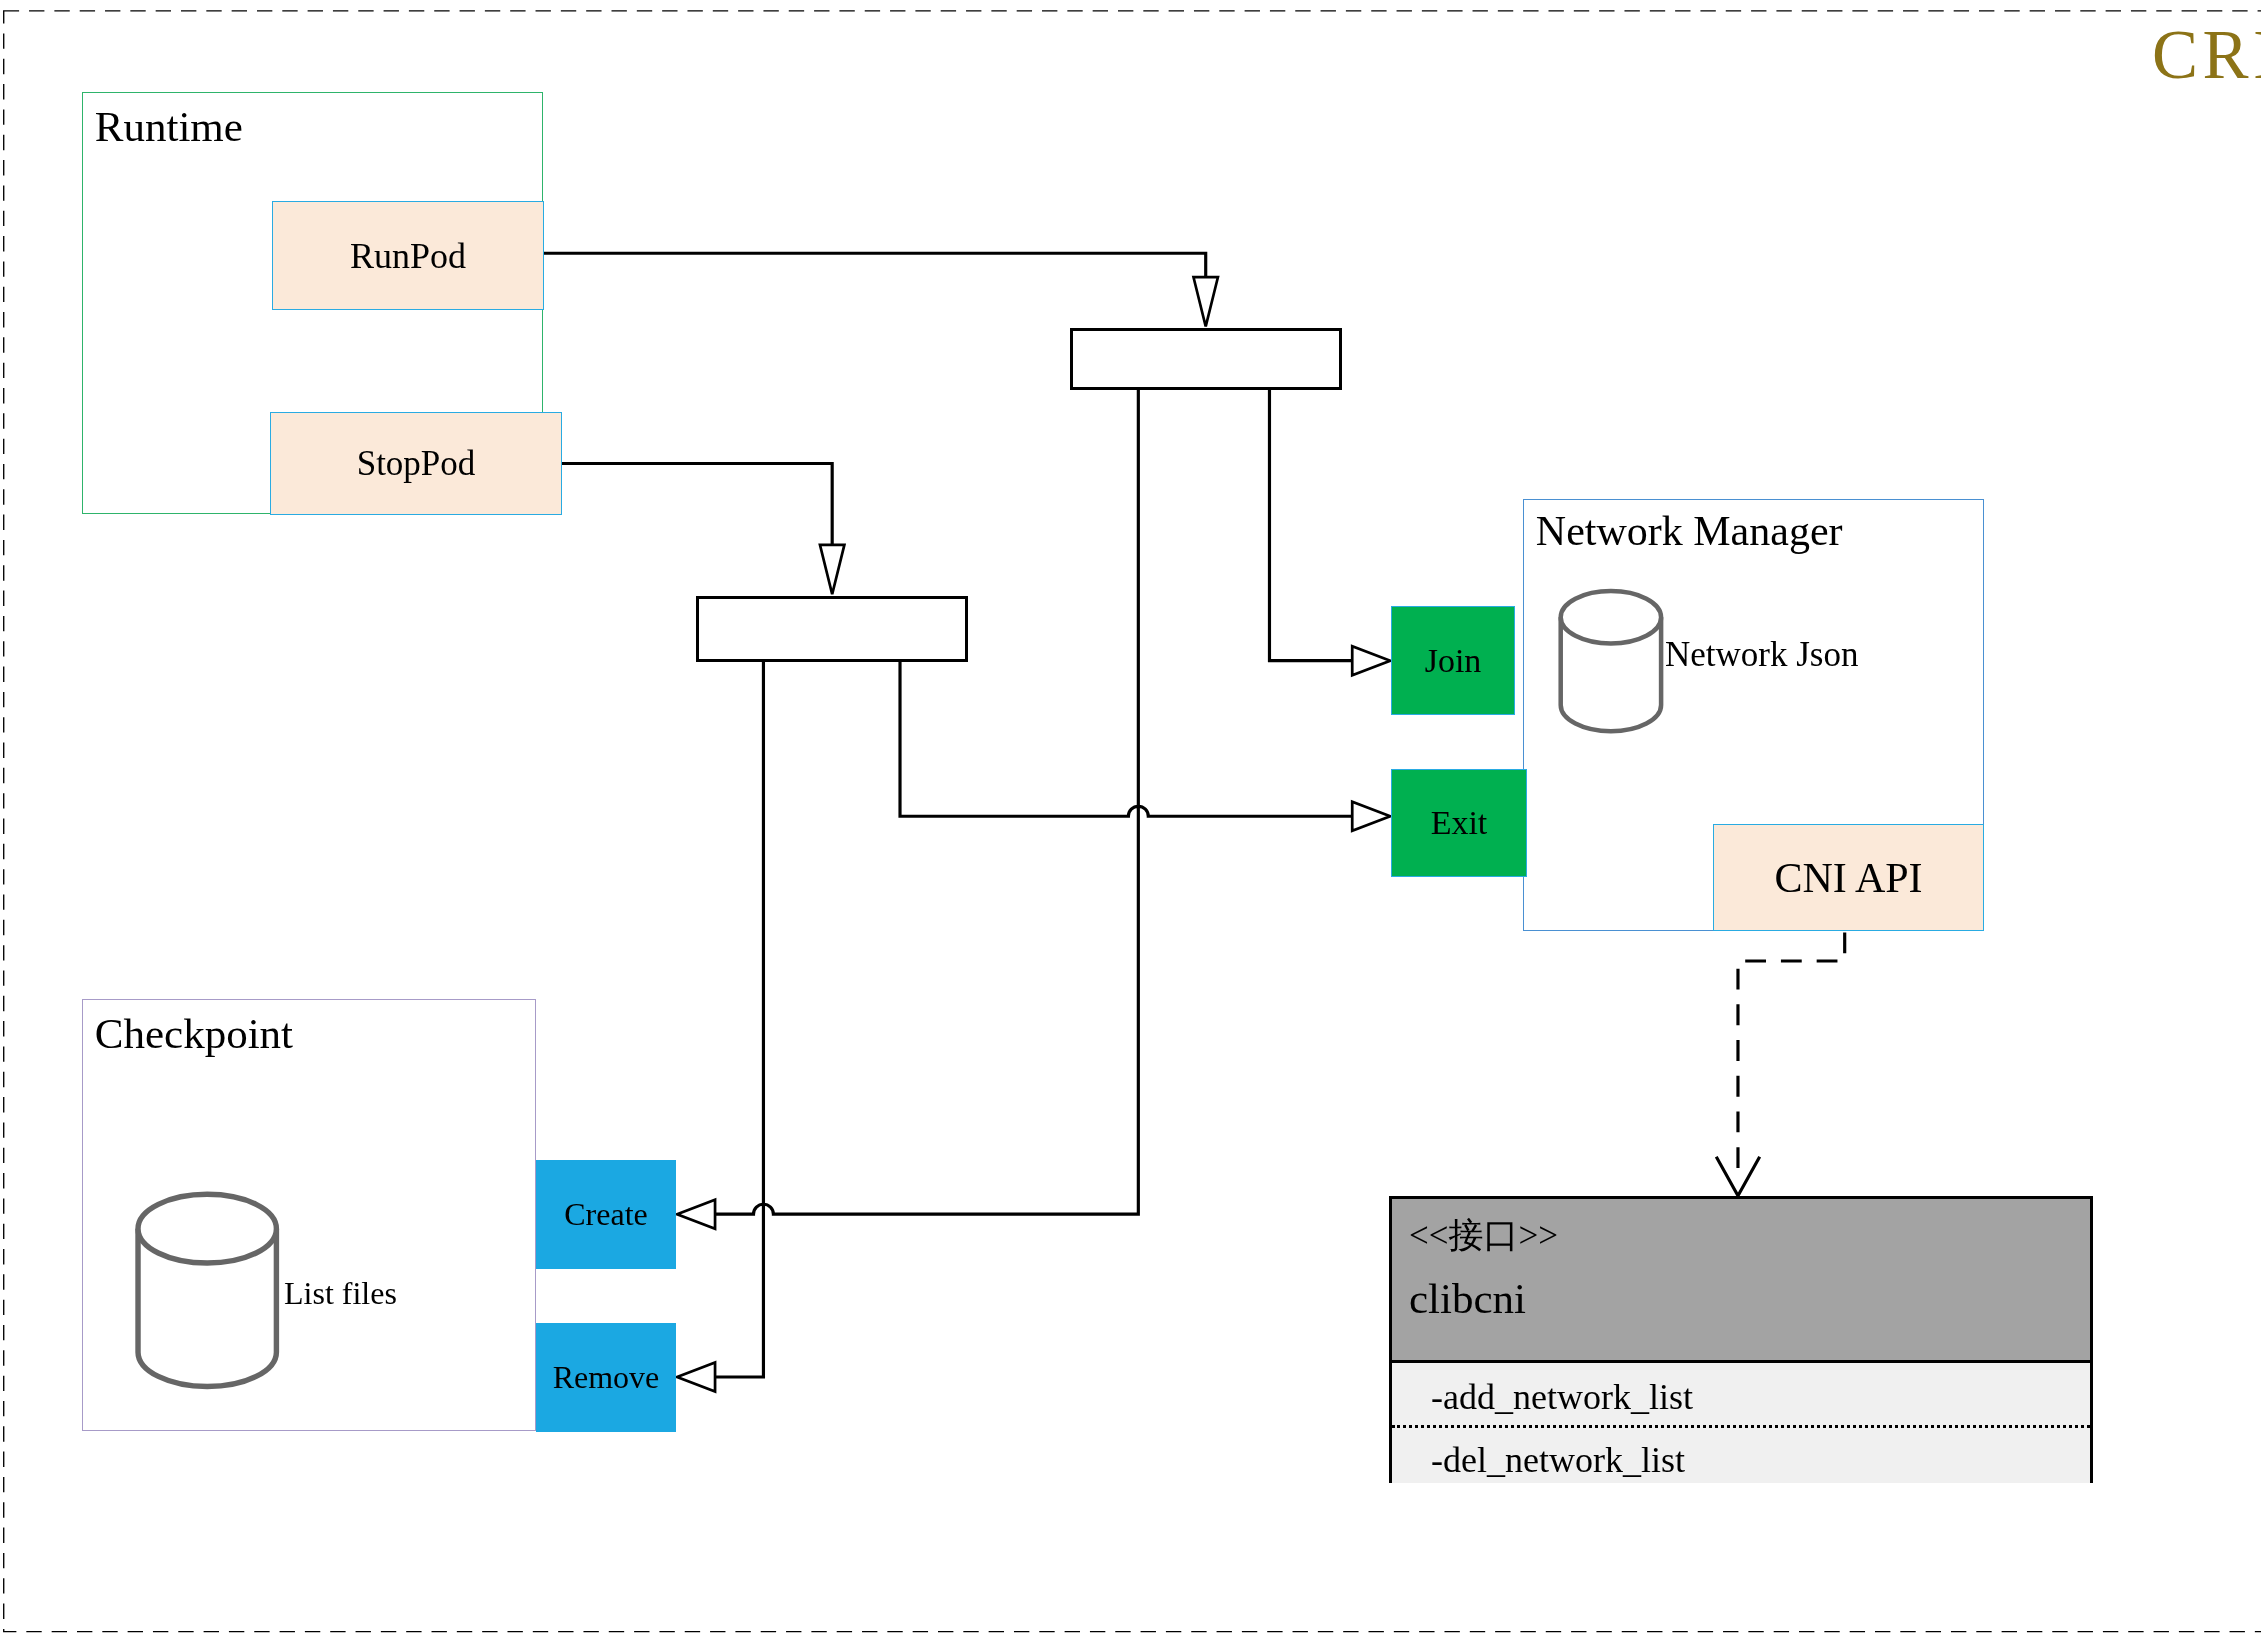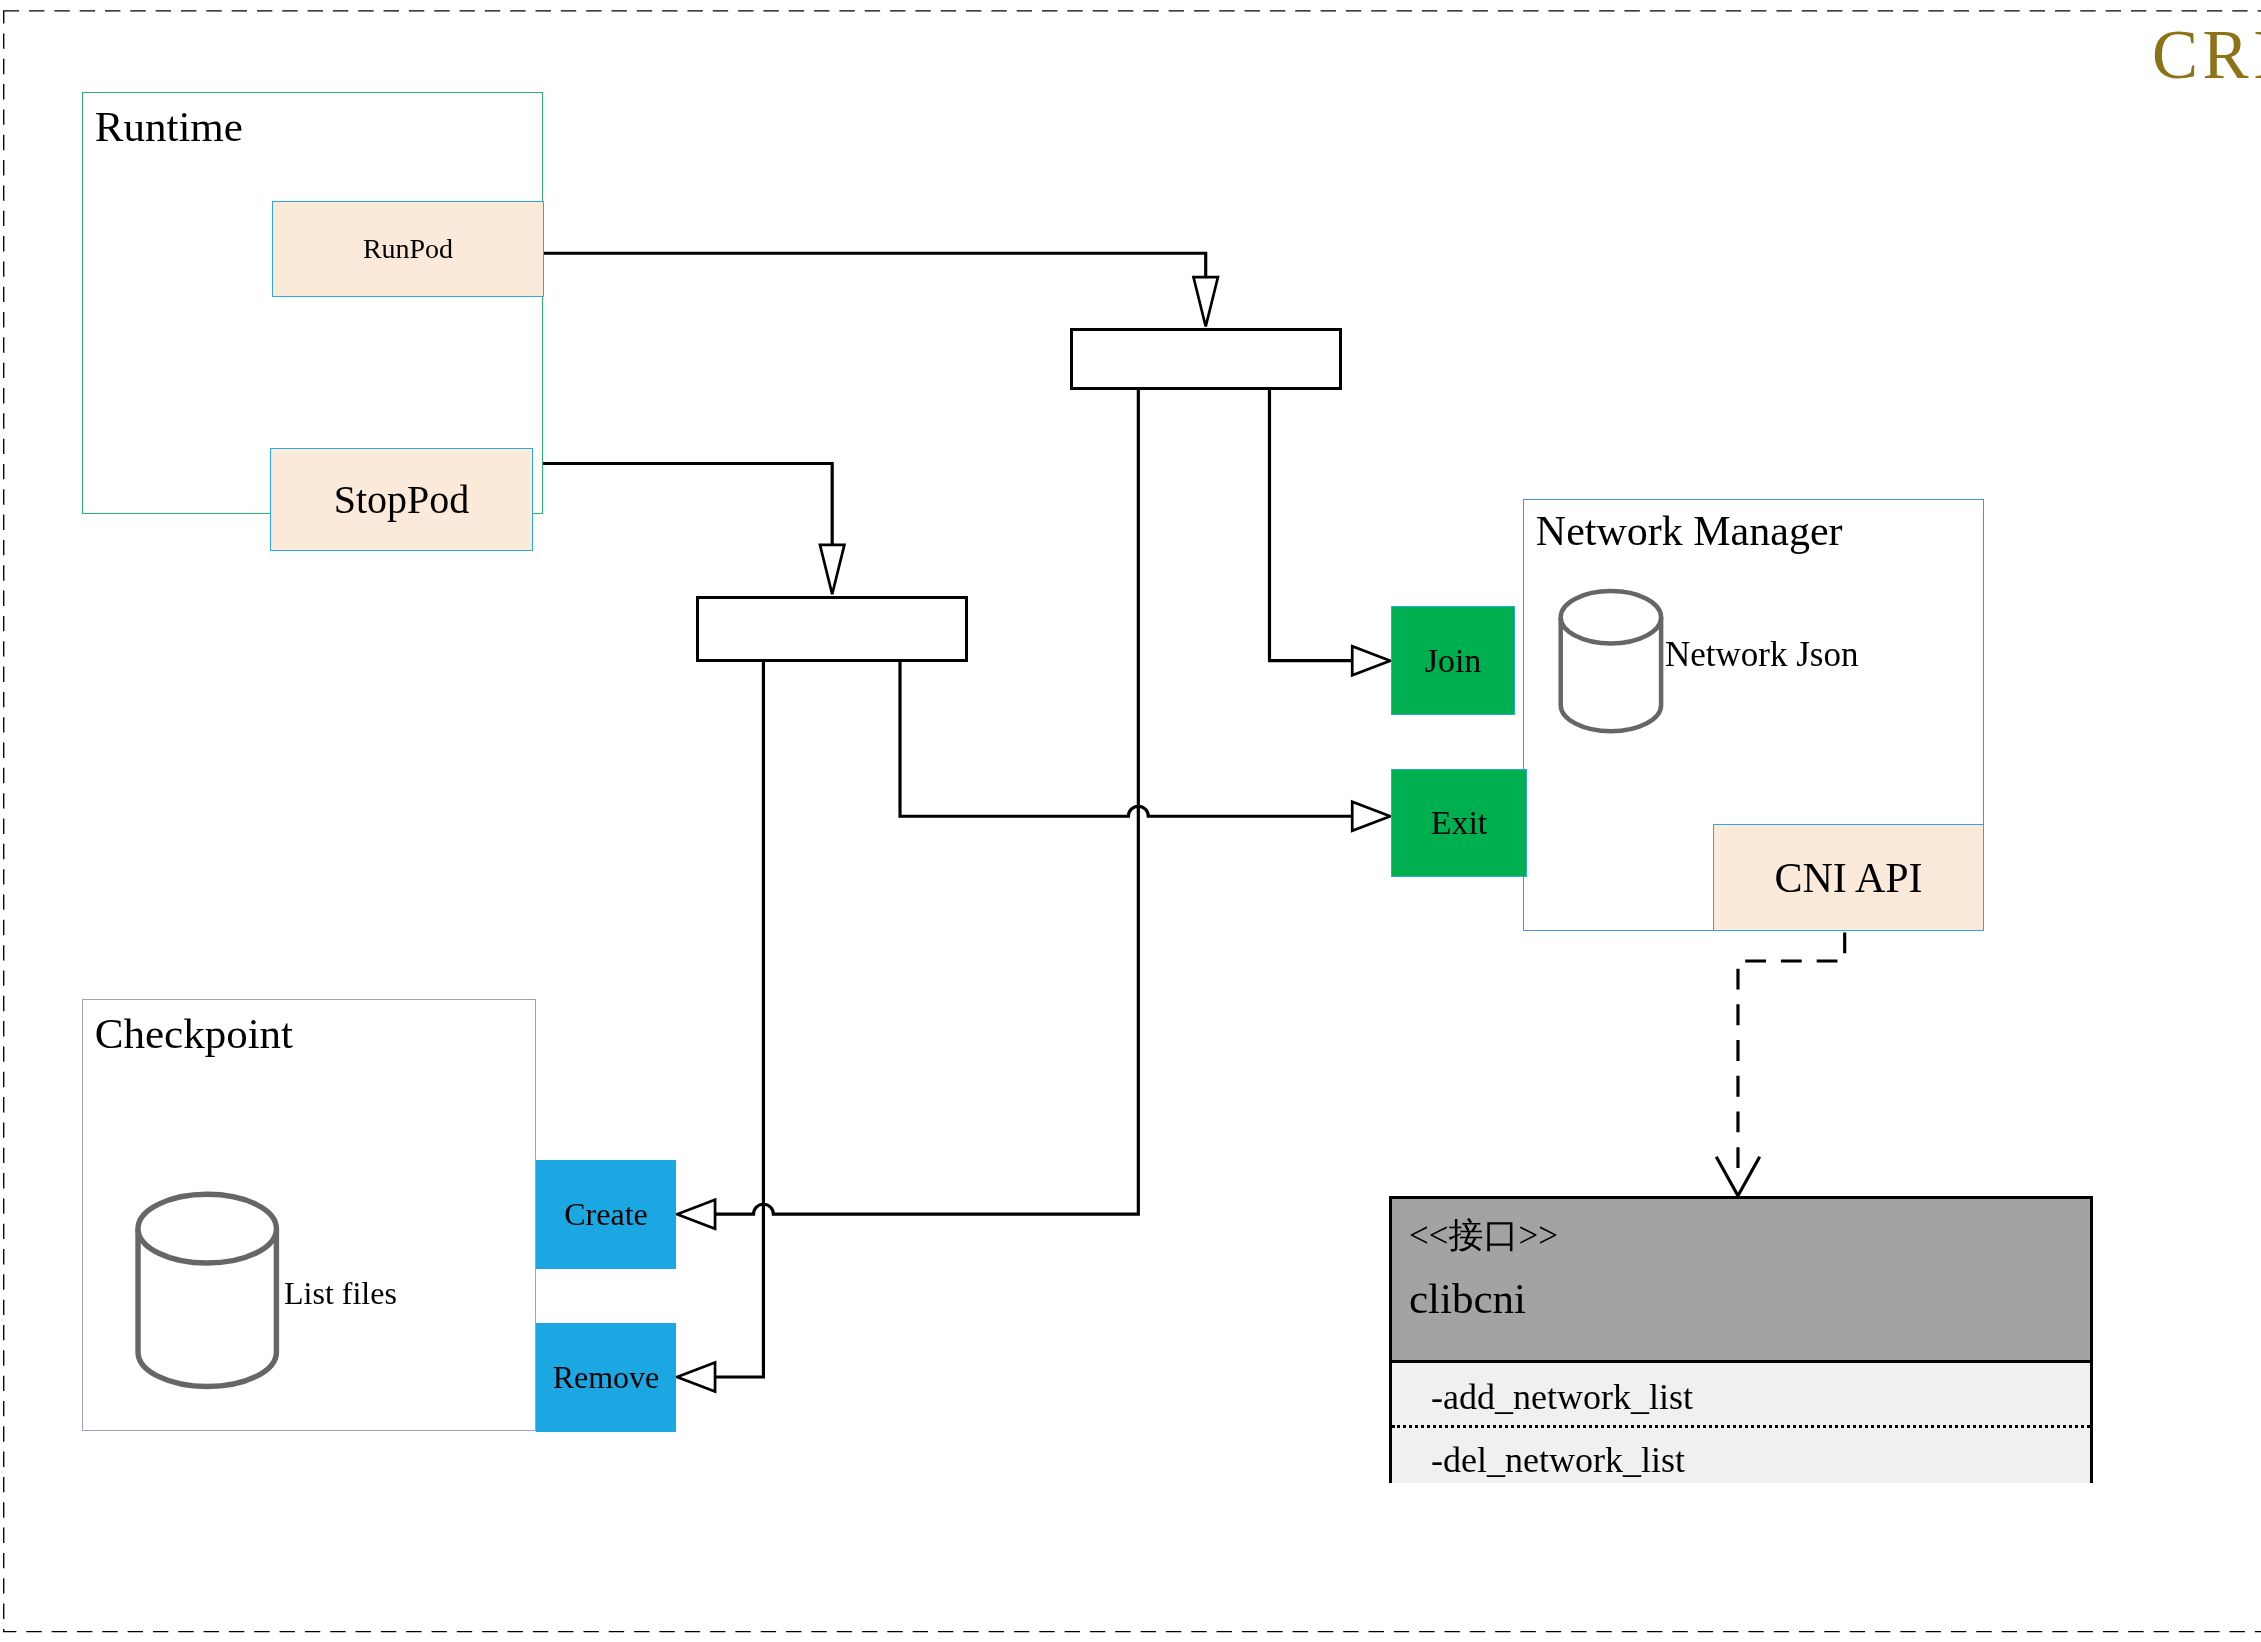--- a/index.html
+++ b/index.html
@@ -22,22 +22,22 @@
   .runtime{left:82px;top:92px;width:461px;height:422px;border:1.4px solid var(--runtime-border);}
   .checkpoint{left:82px;top:999px;width:454px;height:432px;border:1.4px solid var(--checkpoint-border);}
   .nm{left:1523px;top:499px;width:461px;height:432px;border:1.4px solid var(--nm-border);}
   .box-label{position:absolute;left:11.8px;top:10px;font-size:43px;line-height:1.1;white-space:nowrap;}
   .nm .box-label{font-size:42px;top:8.1px;}
 
   .btn{display:flex;align-items:center;justify-content:center;text-align:center;white-space:nowrap;}
   .peach{background:var(--peach-fill);border:1.4px solid var(--accent-cyan);}
   .green{background:var(--green-fill);border:1.4px solid var(--accent-cyan);}
   .blue{background:var(--blue-fill);border:none;}
-  .runpod{left:272px;top:201px;width:272px;height:96px;font-size:28px;}
-  .stoppod{left:270px;top:412px;width:263px;height:103px;font-size:40px;margin-top:36px;}
+  .runpod{left:272px;top:201px;width:272px;height:109px;font-size:36px;}
+  .stoppod{left:270px;top:412px;width:292px;height:103px;font-size:35px;}
   .cniapi{left:1713px;top:824px;width:271px;height:107px;font-size:42px;}
   .join{left:1391px;top:606px;width:124px;height:109px;font-size:34px;text-align:right;}
   .exit{left:1391px;top:769px;width:136px;height:108px;font-size:34px;}
   .create{left:536px;top:1160px;width:140px;height:109px;font-size:32px;}
   .remove{left:536px;top:1323px;width:140px;height:109px;font-size:32px;}
 
   .junction{background:#fff;border:3.6px solid var(--line);}
   .j1{left:1070px;top:328px;width:272px;height:62px;}
   .j2{left:696px;top:596px;width:272px;height:66px;}
 

